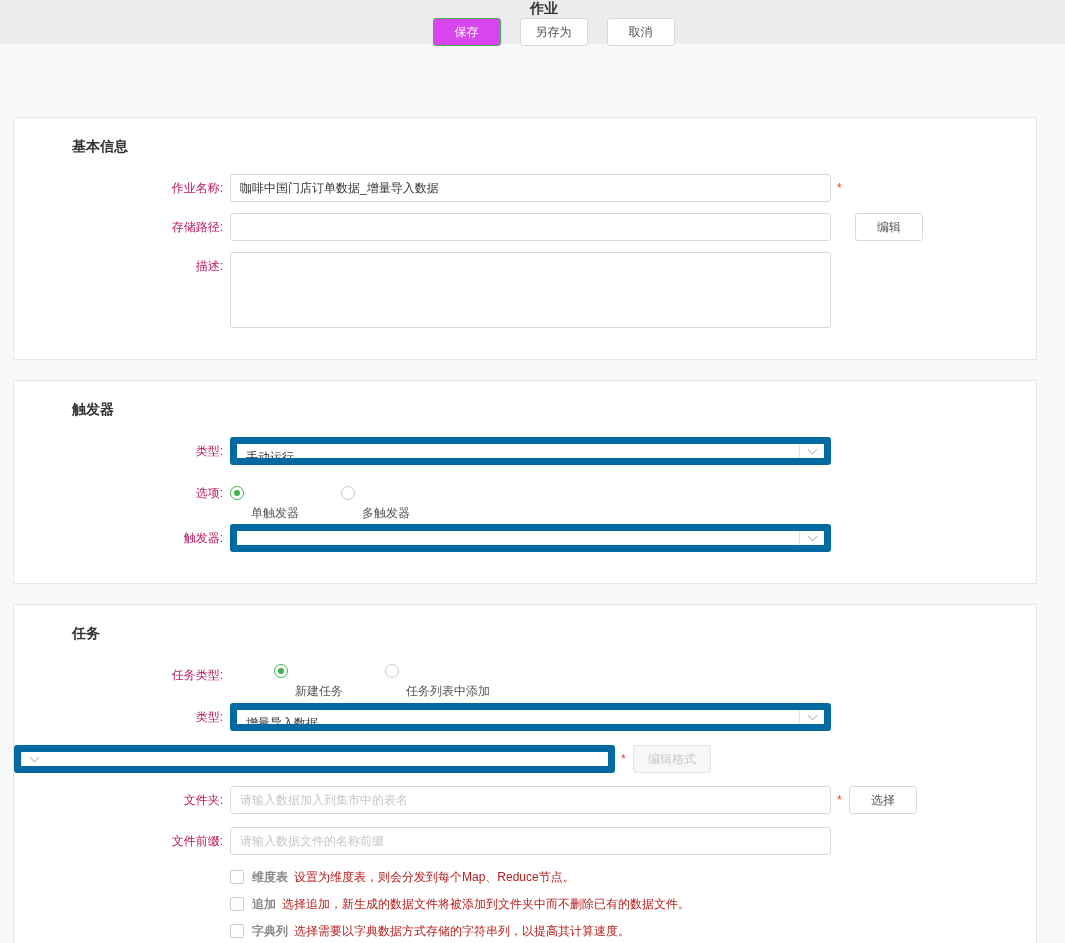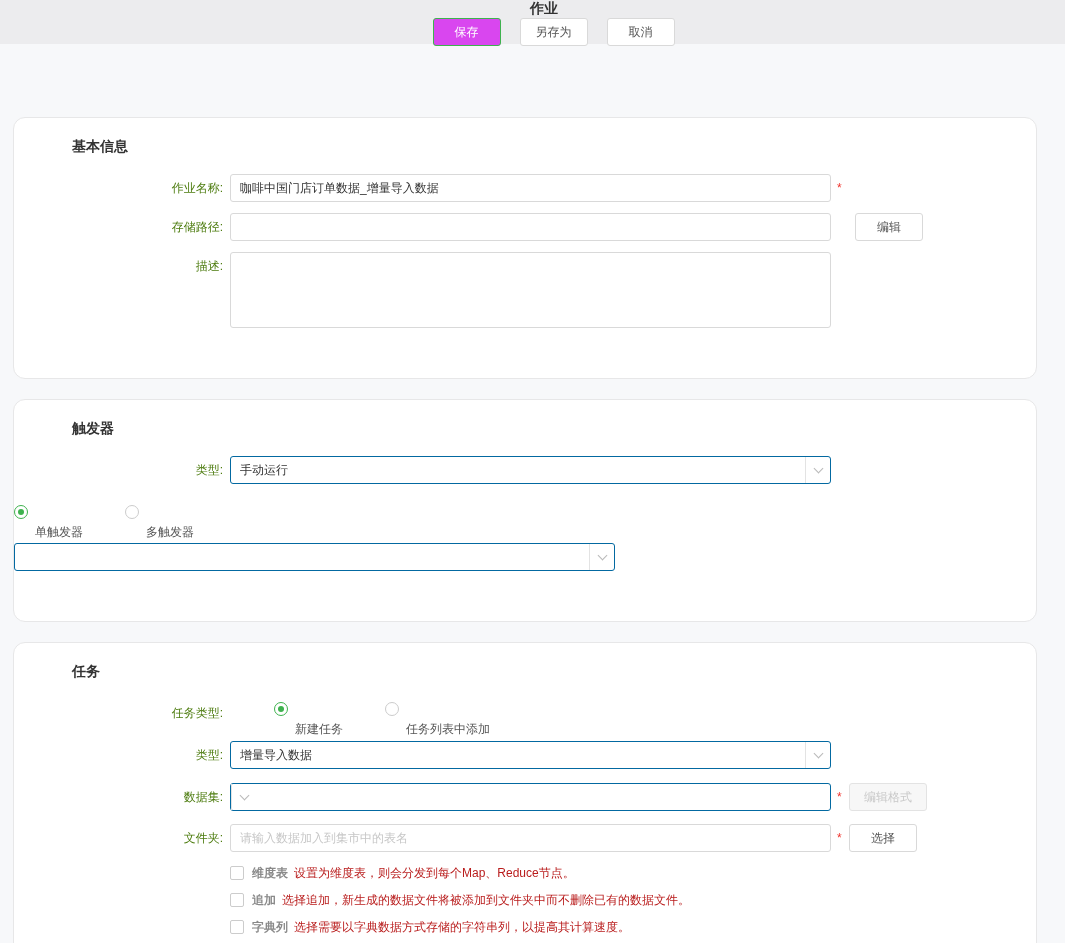--- a/index.html
+++ b/index.html
@@ -48,38 +48,38 @@
     cursor: default;
   }
   .header-actions .btn { margin-left: 19px; }
   
   .main { padding-top: 73px; }
   .card {
     width: 1024px;
     margin: 0 0 20px 13px;
     background: #fff;
     border: 1px solid #e7e7e8;
-    border-radius: 12px;
-    padding: 20px 0 39px 0;
+    border-radius: 0;
+    padding: 20px 0 20px 0;
   }
   .card-title {
     font-size: 14px;
     font-weight: bold;
     color: #333;
     margin: 0 0 18px 58px;
   }
   
   .row { display: flex; align-items: flex-start; margin-bottom: 11px; }
   .row-label {
     flex: none;
     width: 216px;
     text-align: right;
     padding-right: 7px;
     line-height: 28px;
-    color: #4d7c0f;
+    color: #be185d;
   }
   .row-label.sm { line-height: 18px; }
   .tinput {
     width: 601px;
     height: 28px;
     border: 1px solid #d9d9d9;
     border-radius: 3px;
     padding: 0 9px;
     font-size: 12px;
     color: #333;
@@ -88,21 +88,21 @@
     outline: none;
   }
   .tinput::placeholder { color: #c7c7c7; }
   textarea.tinput { height: 76px; padding-top: 6px; resize: none; }
   .asterisk { color: #f0342d; line-height: 28px; margin-left: 6px; width: 8px; }
   .side-btn { margin-left: 10px; }
   
   .select {
     width: 601px;
     height: 28px;
-    border: 1px solid #0369a1;
+    border: 7px solid #0369a1;
     border-radius: 3px;
     background: #fff;
     display: flex;
     cursor: pointer;
   }
   .select-value {
     flex: 1;
     line-height: 26px;
     padding: 0 9px;
     color: #333;
@@ -201,33 +201,35 @@
       <div class="row-label">类型:</div>
       <div class="select">
         <div class="select-value">手动运行</div>
         <div class="select-arrow">
             <span class="chevron"></span>
           </div>
       </div>
     </div>
 
     <div class="row" style="margin-bottom:17px;">
+      <div class="row-label">选项:</div>
       <div class="radio-group">
         <div class="radio-item">
           <span class="radio checked"></span>
           <span class="radio-text">单触发器</span>
         </div>
         <div class="radio-item">
           <span class="radio"></span>
           <span class="radio-text">多触发器</span>
         </div>
       </div>
     </div>
 
     <div class="row">
+      <div class="row-label">触发器:</div>
       <div class="select">
         <div class="select-value"></div>
         <div class="select-arrow">
             <span class="chevron"></span>
           </div>
       </div>
     </div>
   </div>
 
   <div class="card" style="margin-bottom:0;">
@@ -251,37 +253,40 @@
       <div class="row-label">类型:</div>
       <div class="select">
         <div class="select-value">增量导入数据</div>
         <div class="select-arrow">
             <span class="chevron"></span>
           </div>
       </div>
     </div>
 
     <div class="row" style="margin-bottom:13px;">
-      <div class="row-label">数据集:</div>
       <div class="select">
         <div class="select-arrow">
             <span class="chevron"></span>
           </div>
       </div>
       <span class="asterisk">*</span>
       <button class="btn btn-disabled" style="margin-left:4px;min-width:76px;">编辑格式</button>
     </div>
 
     <div class="row" style="margin-bottom:13px;">
       <div class="row-label">文件夹:</div>
       <input class="tinput" type="text" placeholder="请输入数据加入到集市中的表名" style="">
       <span class="asterisk">*</span>
       <button class="btn" style="margin-left:4px;">选择</button>
     </div>
 
+    <div class="row" style="margin-bottom:14px;">
+      <div class="row-label">文件前缀:</div>
+      <input class="tinput" type="text" placeholder="请输入数据文件的名称前缀" style="">
+    </div>
 
     <div class="row check-row">
       <div class="row-label sm"></div>
       <span class="checkbox"></span>
       <span class="check-name">维度表</span>
       <span class="check-hint">设置为维度表，则会分发到每个Map、Reduce节点。</span>
     </div>
 
     <div class="row check-row">
       <div class="row-label sm"></div>

